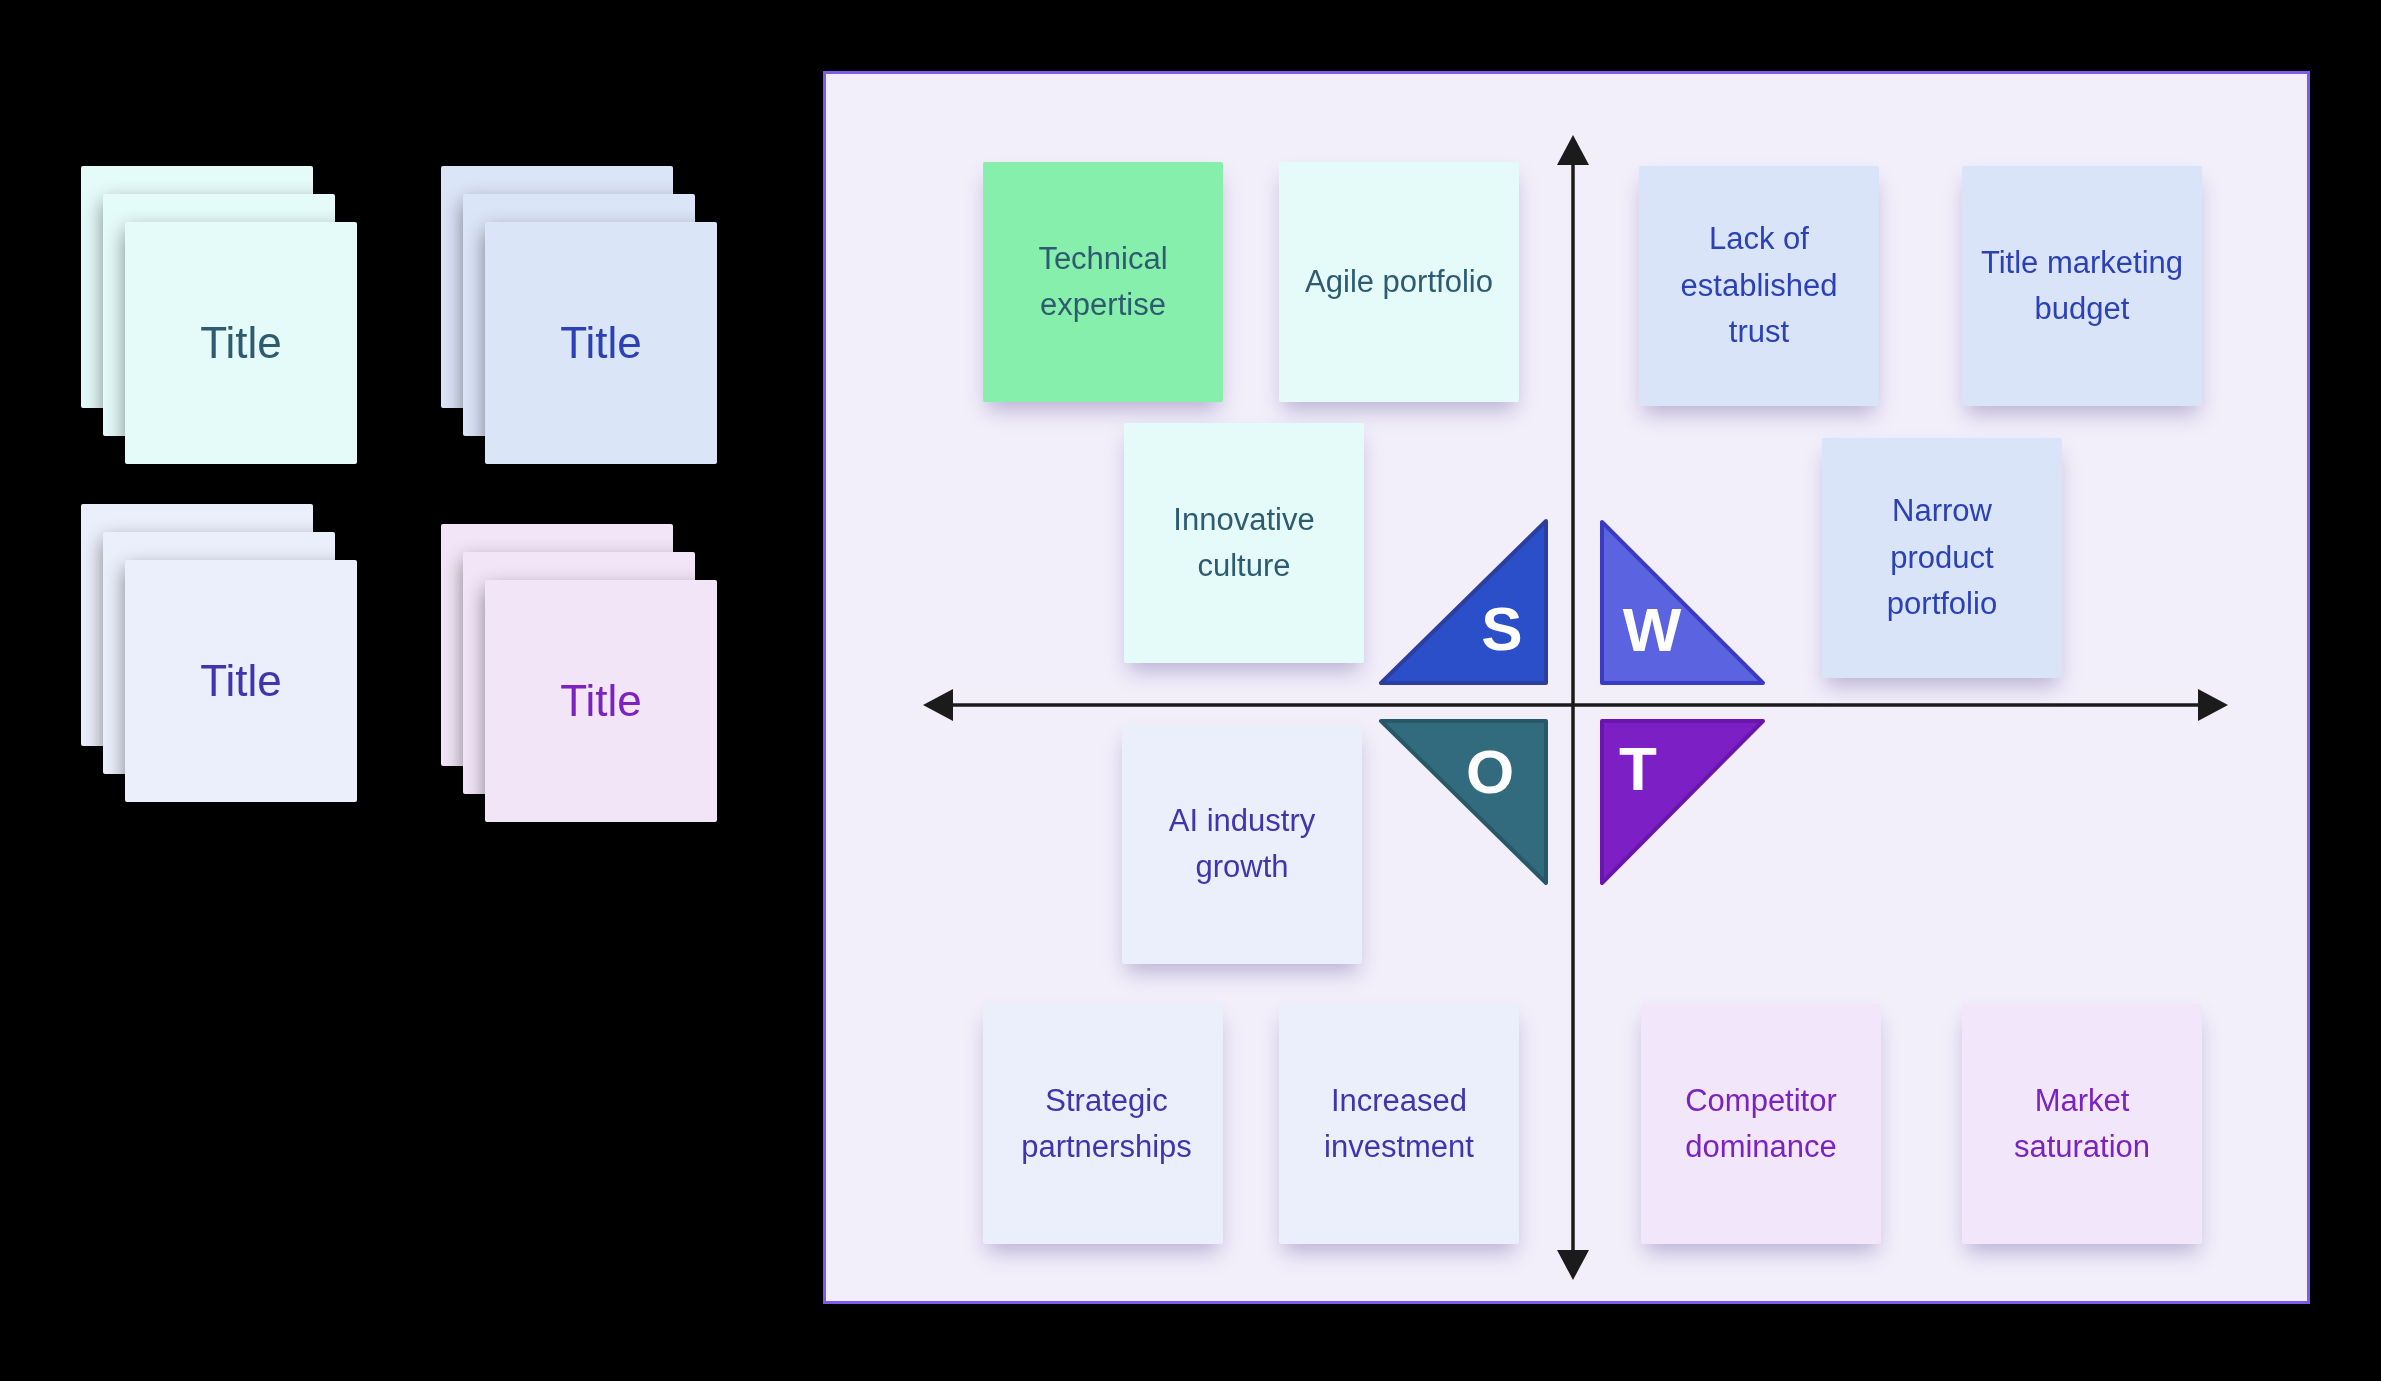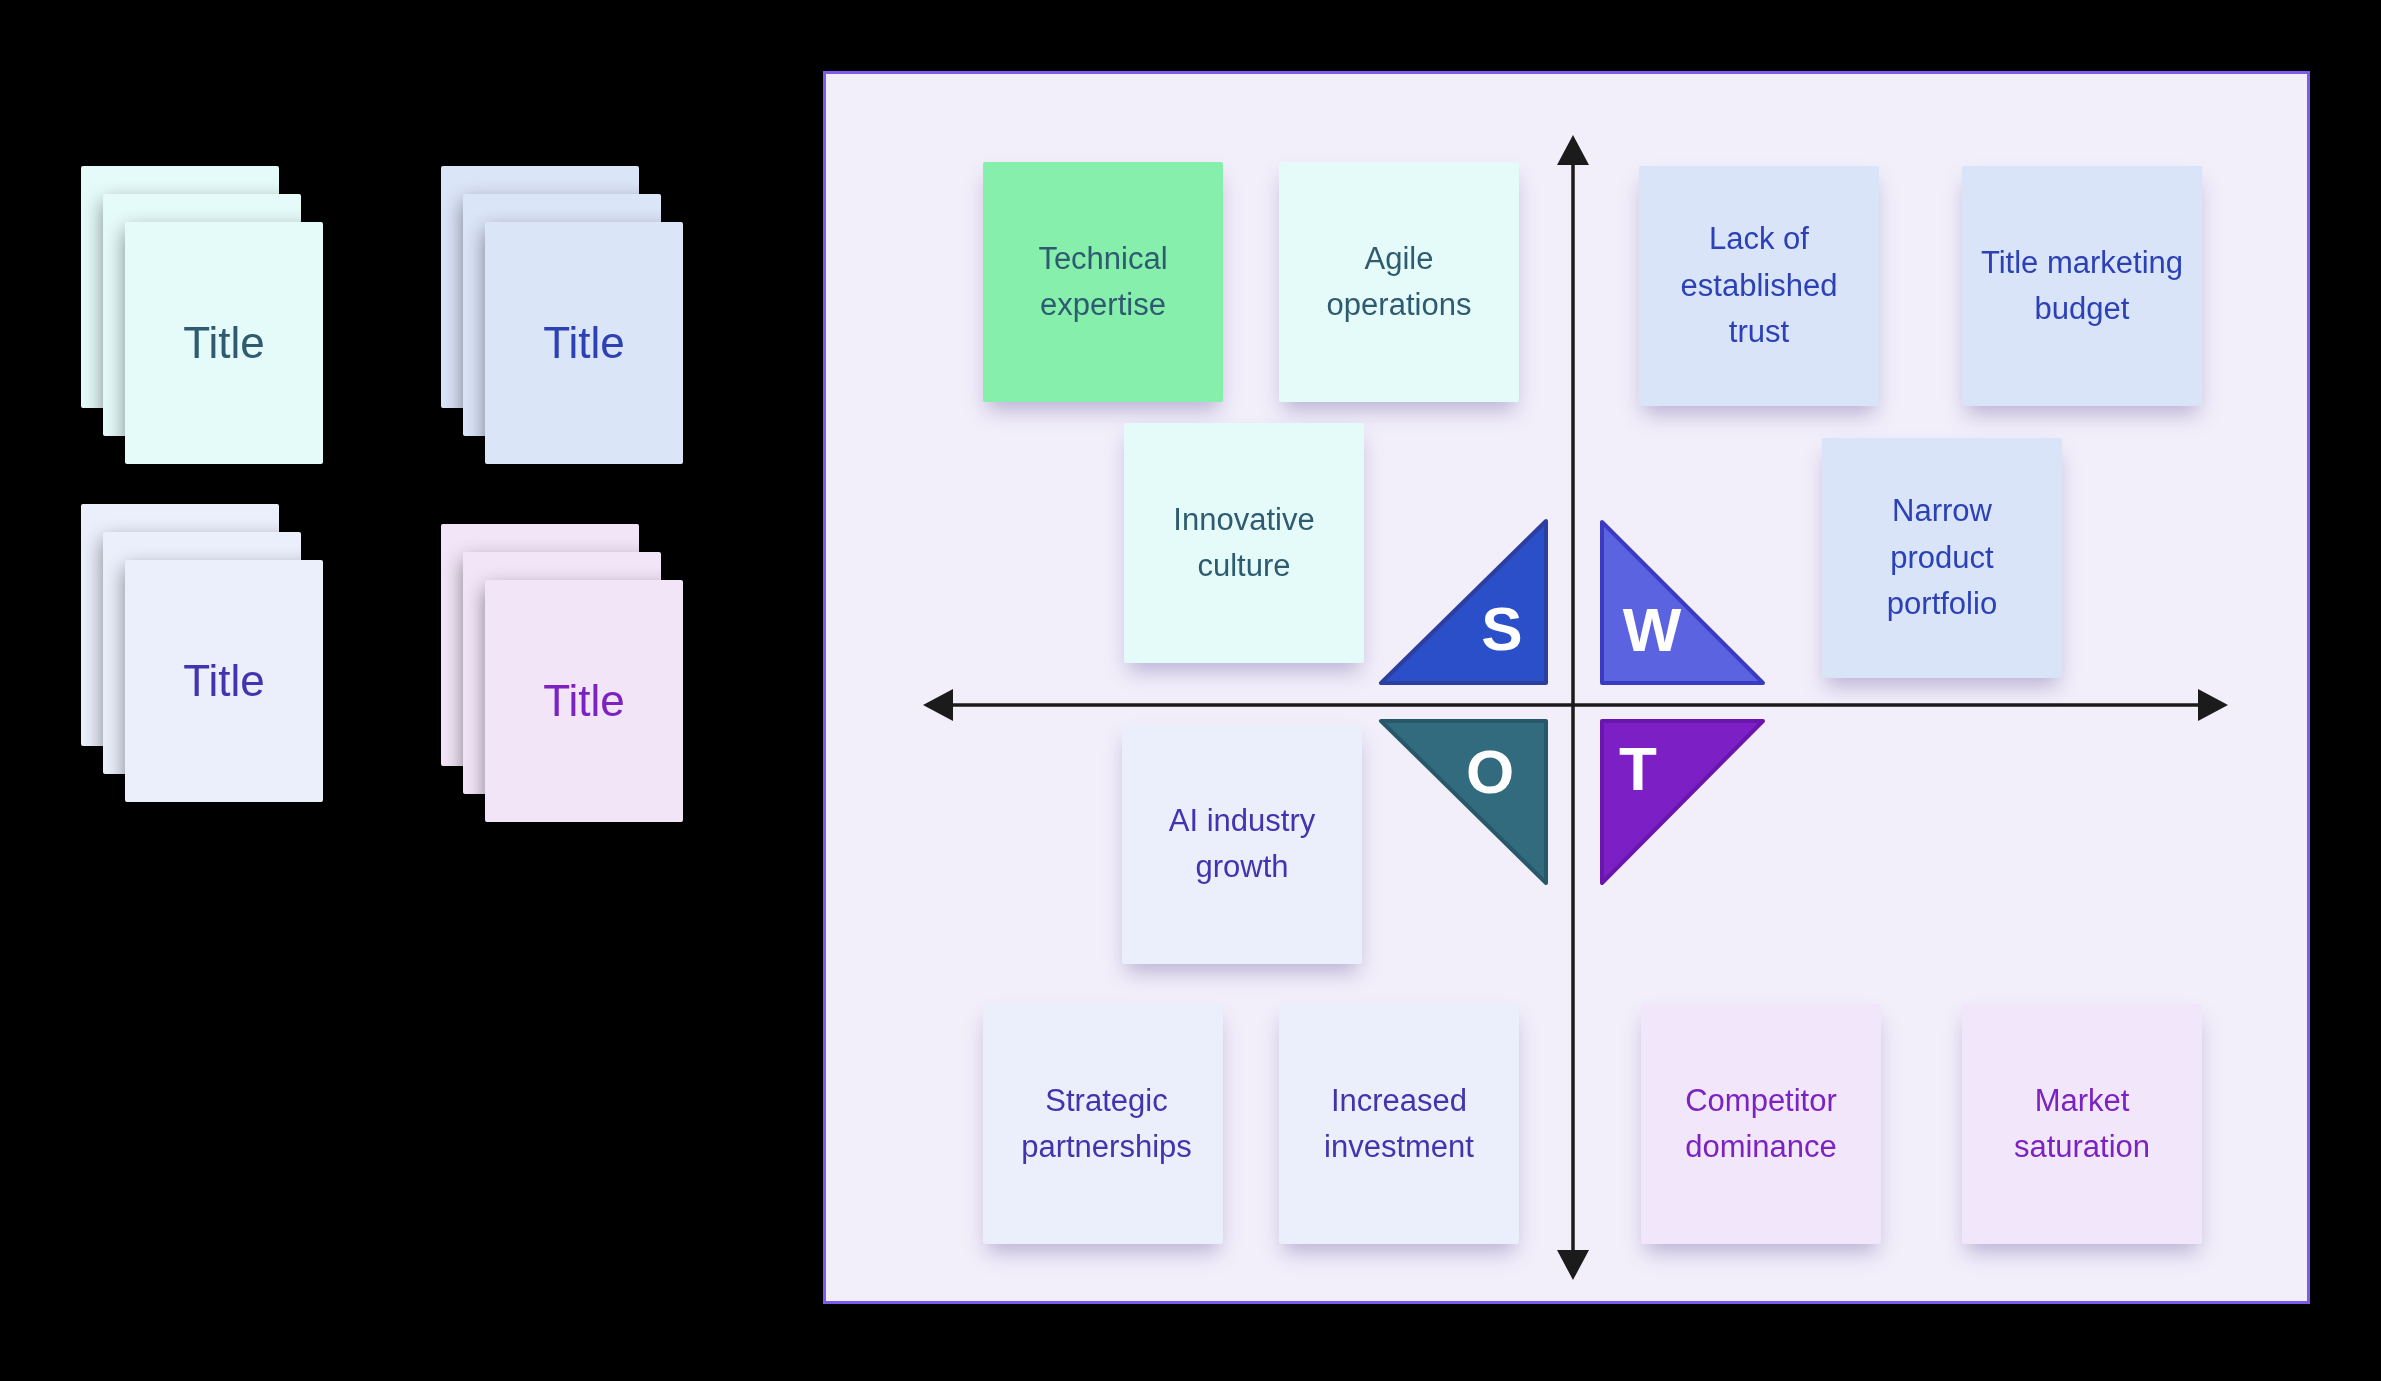--- a/index.html
+++ b/index.html
@@ -9,21 +9,21 @@
     overflow: hidden;
     position: relative;
     font-family: "Liberation Sans", "DejaVu Sans", sans-serif;
   }
   .canvas { position: absolute; inset: 0; }
 
   
   .stack { position: absolute; width: 276px; height: 300px; }
   .stack .card {
     position: absolute;
-    width: 198px; height: 242px;
+    width: 232px; height: 242px;
     border-radius: 2px;
     box-shadow: 0 8px 20px rgba(0,0,0,0.45);
   }
   .stack .card.back  { left: 0;    top: 0; }
   .stack .card.mid   { left: 22px; top: 28px; }
   .stack .card.front {
     left: 44px; top: 56px;
     display: flex; align-items: center; justify-content: center;
   }
   .stack-title {
@@ -122,21 +122,21 @@
       <text class="swot-letter" x="676" y="576" text-anchor="middle" fill="#ffffff">S</text>
       <text class="swot-letter" x="826" y="577" text-anchor="middle" fill="#ffffff">W</text>
       <text class="swot-letter" x="664" y="719" text-anchor="middle" fill="#ffffff">O</text>
       <text class="swot-letter" x="812" y="716" text-anchor="middle" fill="#ffffff">T</text>
     </svg>
 
     <div class="note" style="left: 157px; top: 88px; background-color: #86efac; color: rgb(46, 91, 112);">
       <span>Technical expertise</span>
     </div>
     <div class="note" style="left: 453px; top: 88px; background-color: rgb(229, 251, 249); color: rgb(46, 91, 112);">
-      <span>Agile operations</span>
+      <span>Agile portfolio</span>
     </div>
     <div class="note" style="left: 298px; top: 349px; background-color: rgb(229, 251, 249); color: rgb(46, 91, 112);">
       <span>Innovative culture</span>
     </div>
 
     <div class="note" style="left: 813px; top: 92px; background-color: rgb(217, 228, 248); color: rgb(43, 65, 181);">
       <span>Lack of established trust</span>
     </div>
     <div class="note" style="left: 1136px; top: 92px; background-color: rgb(217, 228, 248); color: rgb(43, 65, 181);">
       <span>Title marketing budget</span>

